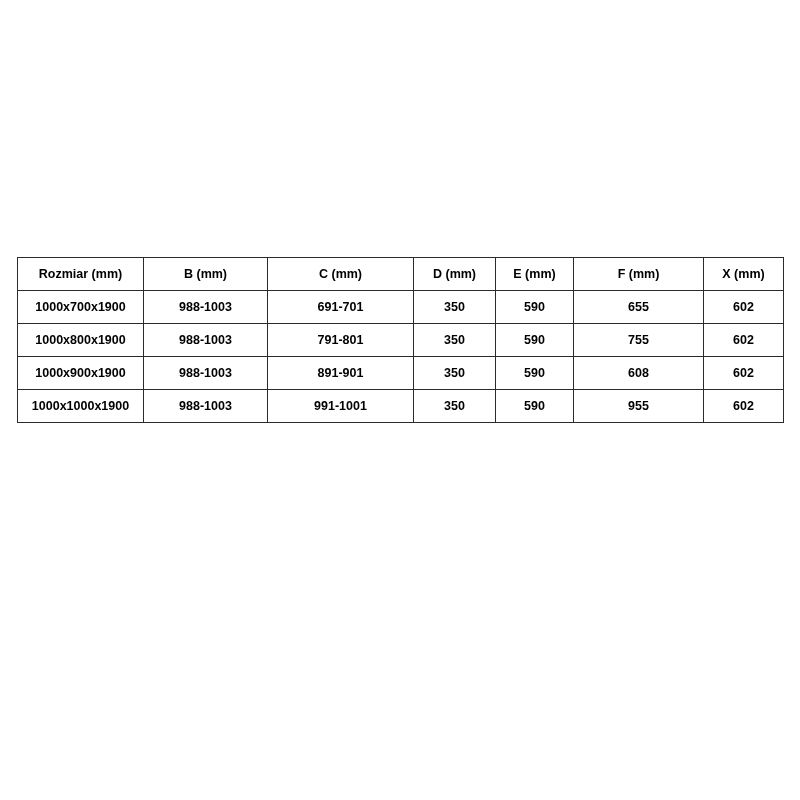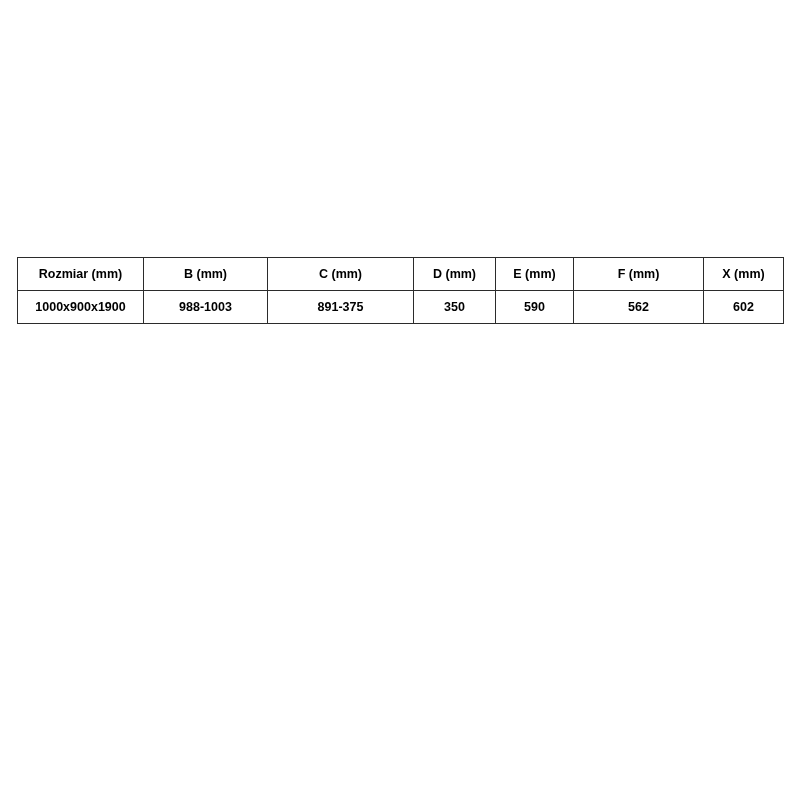--- a/index.html
+++ b/index.html
@@ -77,24 +77,51 @@
           <th>B (mm)</th>
           <th>C (mm)</th>
           <th>D (mm)</th>
           <th>E (mm)</th>
           <th>F (mm)</th>
           <th>X (mm)</th>
         </tr>
       </thead>
       <tbody>
         <tr>
+          <td>1000x700x1900</td>
+          <td>988-1003</td>
+          <td>691-701</td>
+          <td>350</td>
+          <td>590</td>
+          <td>655</td>
+          <td>602</td>
+        </tr>
+        <tr>
+          <td>1000x800x1900</td>
+          <td>988-1003</td>
+          <td>791-801</td>
+          <td>350</td>
+          <td>590</td>
+          <td>755</td>
+          <td>602</td>
+        </tr>
+        <tr>
           <td>1000x900x1900</td>
           <td>988-1003</td>
-          <td>891-375</td>
+          <td>891-901</td>
           <td>350</td>
           <td>590</td>
-          <td>562</td>
+          <td>608</td>
+          <td>602</td>
+        </tr>
+        <tr>
+          <td>1000x1000x1900</td>
+          <td>988-1003</td>
+          <td>991-1001</td>
+          <td>350</td>
+          <td>590</td>
+          <td>955</td>
           <td>602</td>
         </tr>
       </tbody>
     </table>
   </div>
 </div>
 
 </body></html>

